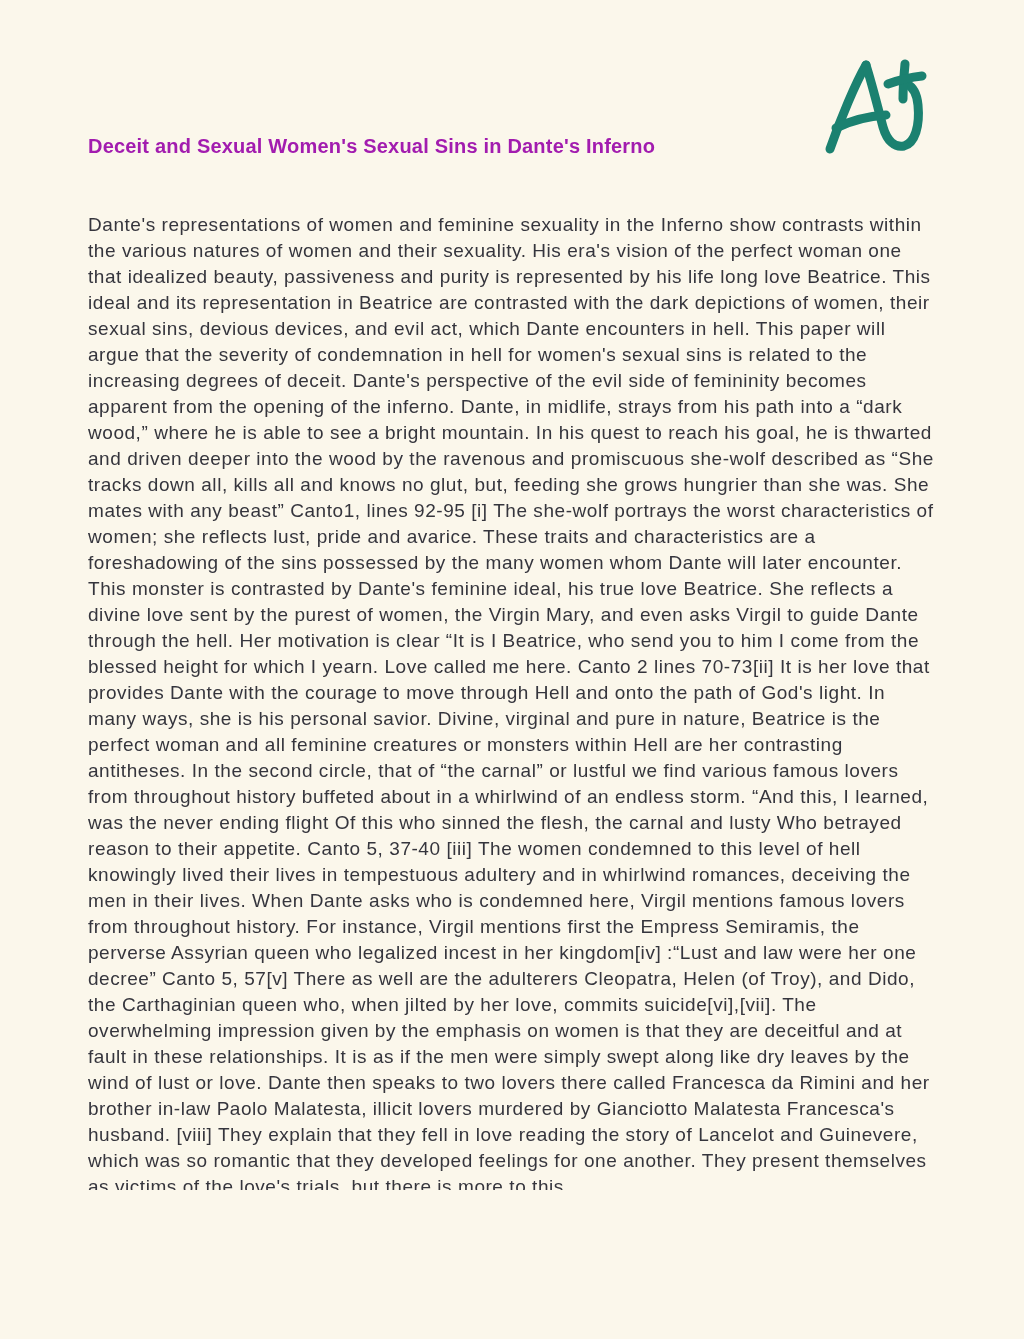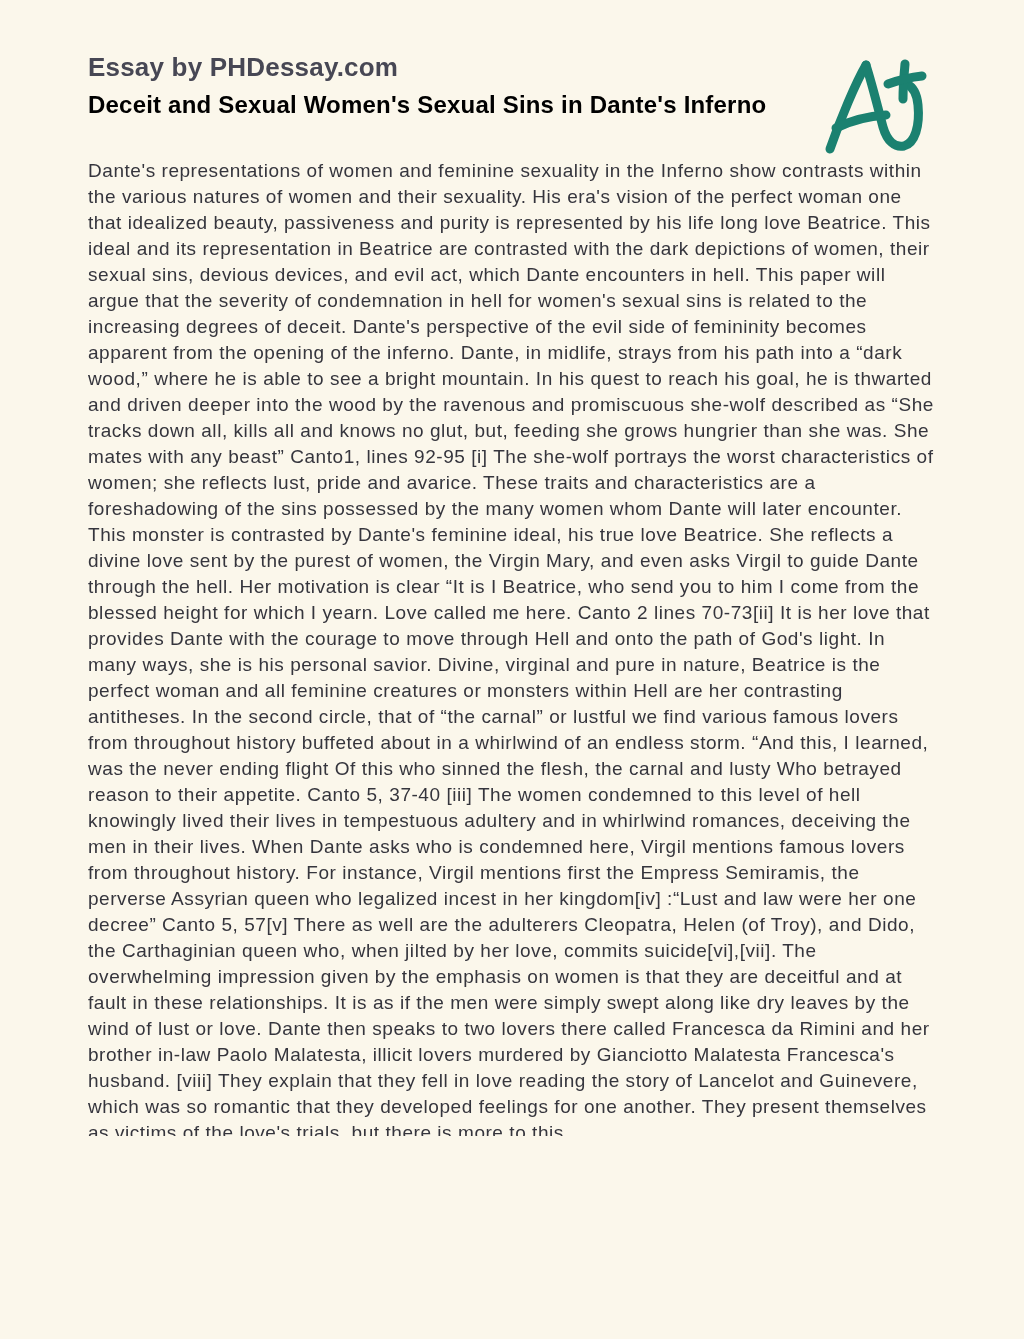--- a/index.html
+++ b/index.html
@@ -37,29 +37,30 @@
     cursor: pointer;
   }
   .logo {
     position: absolute;
     left: 820px;
     top: 48px;
     width: 150px;
     height: 130px;
   }
   .essay-title {
-    font-size: 24px;
+    margin-top: 72px;
+    font-size: 20px;
     font-weight: 700;
-    color: #000000;
+    color: #a21caf;
     line-height: 44px;
     letter-spacing: 0.2px;
     max-width: 820px;
   }
   .body-clip {
-    margin-top: 31px;
+    margin-top: 44px;
     height: 1005px;
     overflow: hidden;
   }
   .essay-body {
     width: 848px;
     font-size: 19px;
     line-height: 26px;
     color: #35353D;
     letter-spacing: 0.55px;
   }
@@ -81,21 +82,20 @@
 
         <path d="M 85,16 C 84,27 83,40 83,51"></path>
 
         <path d="M 68,36 C 79,32 92,29 102,28"></path>
       </g>
     </svg>
   </div>
 
   <div class="content">
 
-    <h1 class="header-title">Essay by PHDessay.com</h1>
 
 
     <h2 class="essay-title">Deceit and Sexual Women's Sexual Sins in Dante's Inferno</h2>
 
     <div class="body-clip" style="height: 978.12px;">
       <p class="essay-body">Dante's representations of women and feminine sexuality in the Inferno show contrasts within the various natures of women and their sexuality. His era's vision of the perfect woman one that idealized beauty, passiveness and purity is represented by his life long love Beatrice. This ideal and its representation in Beatrice are contrasted with the dark depictions of women, their sexual sins, devious devices, and evil act, which Dante encounters in hell. This paper will argue that the severity of condemnation in hell for women's sexual sins is related to the increasing degrees of deceit. Dante's perspective of the evil side of femininity becomes apparent from the opening of the inferno. Dante, in midlife, strays from his path into a “dark wood,” where he is able to see a bright mountain. In his quest to reach his goal, he is thwarted and driven deeper into the wood by the ravenous and promiscuous she-wolf described as “She tracks down all, kills all and knows no glut, but, feeding she grows hungrier than she was. She mates with any beast” Canto1, lines 92-95 [i] The she-wolf portrays the worst characteristics of women; she reflects lust, pride and avarice. These traits and characteristics are a foreshadowing of the sins possessed by the many women whom Dante will later encounter. This monster is contrasted by Dante's feminine ideal, his true love Beatrice. She reflects a divine love sent by the purest of women, the Virgin Mary, and even asks Virgil to guide Dante through the hell. Her motivation is clear “It is I Beatrice, who send you to him I come from the blessed height for which I yearn. Love called me here. Canto 2 lines 70-73[ii] It is her love that provides Dante with the courage to move through Hell and onto the path of God's light. In many ways, she is his personal savior. Divine, virginal and pure in nature, Beatrice is the perfect woman and all feminine creatures or monsters within Hell are her contrasting antitheses. In the second circle, that of “the carnal” or lustful we find various famous lovers from throughout history buffeted about in a whirlwind of an endless storm. “And this, I learned, was the never ending flight Of this who sinned the flesh, the carnal and lusty Who betrayed reason to their appetite. Canto 5, 37-40 [iii] The women condemned to this level of hell knowingly lived their lives in tempestuous adultery and in whirlwind romances, deceiving the men in their lives. When Dante asks who is condemned here, Virgil mentions famous lovers from throughout history. For instance, Virgil mentions first the Empress Semiramis, the perverse Assyrian queen who legalized incest in her kingdom[iv] :“Lust and law were her one decree” Canto 5, 57[v] There as well are the adulterers Cleopatra, Helen (of Troy), and Dido, the Carthaginian queen who, when jilted by her love, commits suicide[vi],[vii]. The overwhelming impression given by the emphasis on women is that they are deceitful and at fault in these relationships. It is as if the men were simply swept along like dry leaves by the wind of lust or love. Dante then speaks to two lovers there called Francesca da Rimini and her brother in-law Paolo Malatesta, illicit lovers murdered by Gianciotto Malatesta Francesca's husband. [viii] They explain that they fell in love reading the story of Lancelot and Guinevere, which was so romantic that they developed feelings for one another. They present themselves as victims of the love's trials, but there is more to this</p>
     </div>
 
   </div>
 </div>

